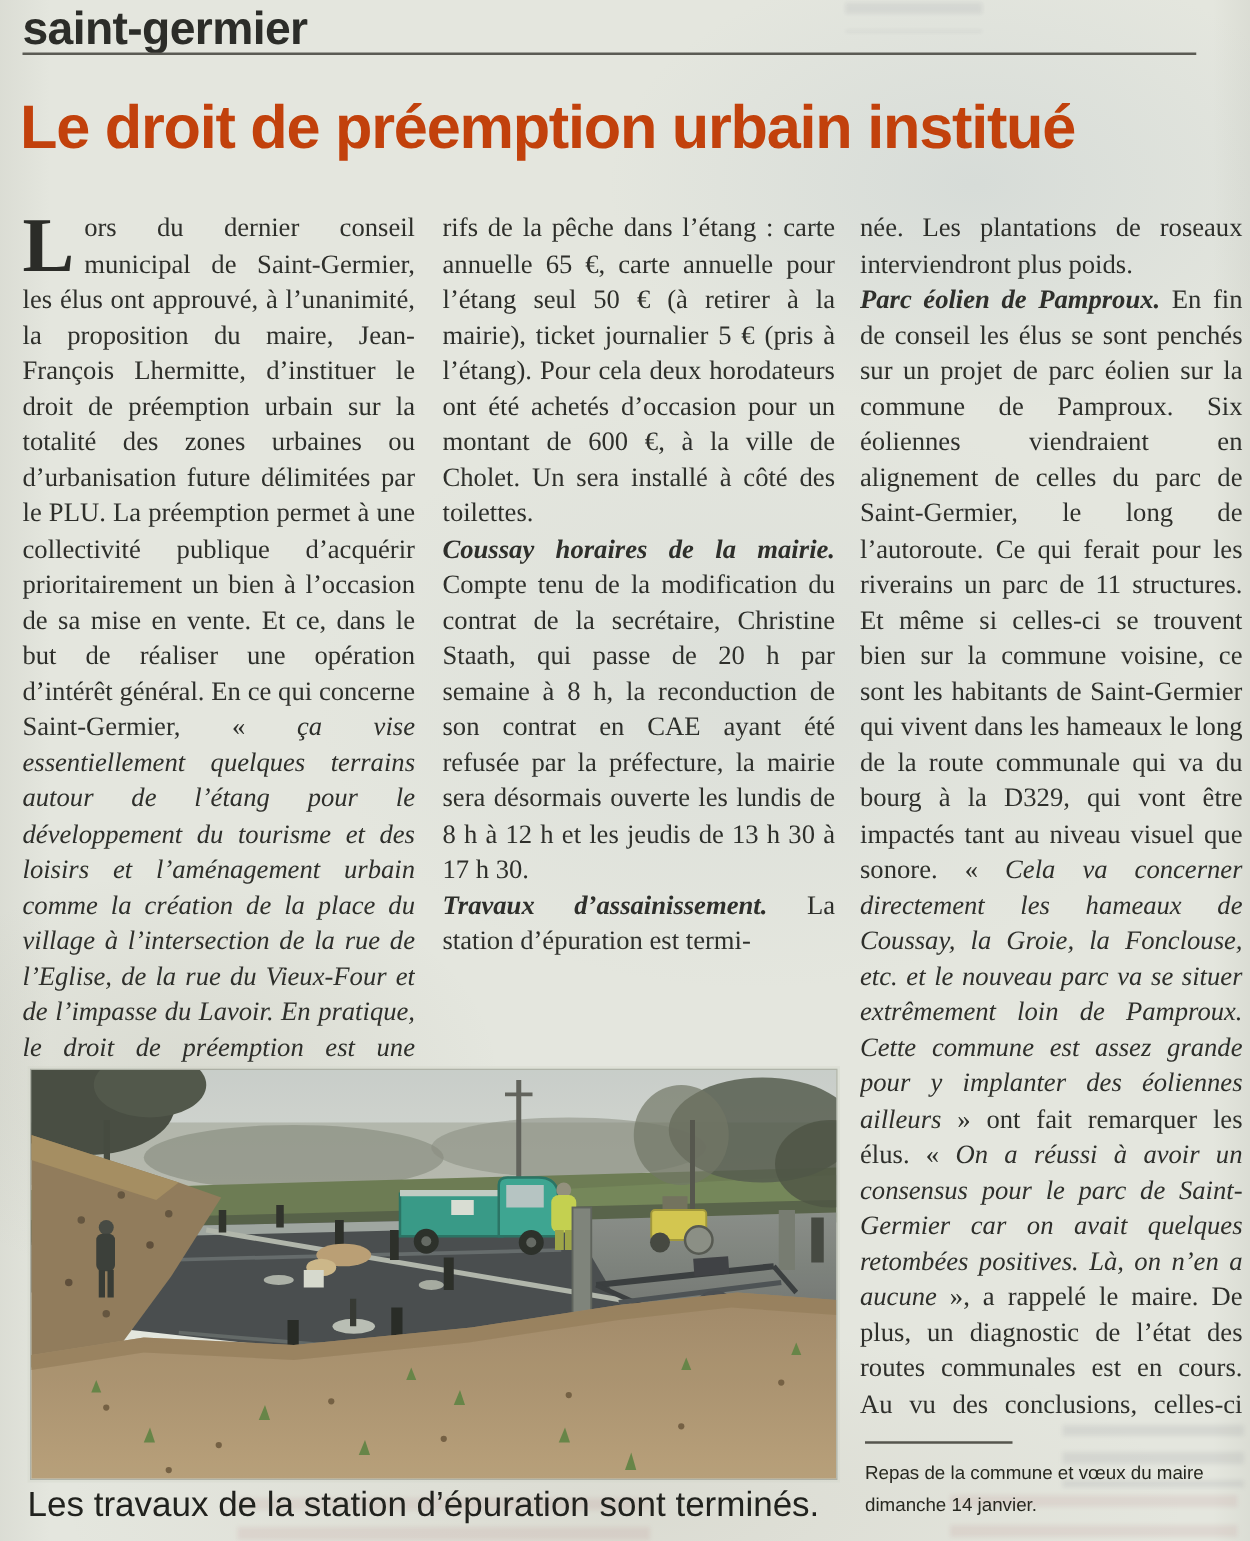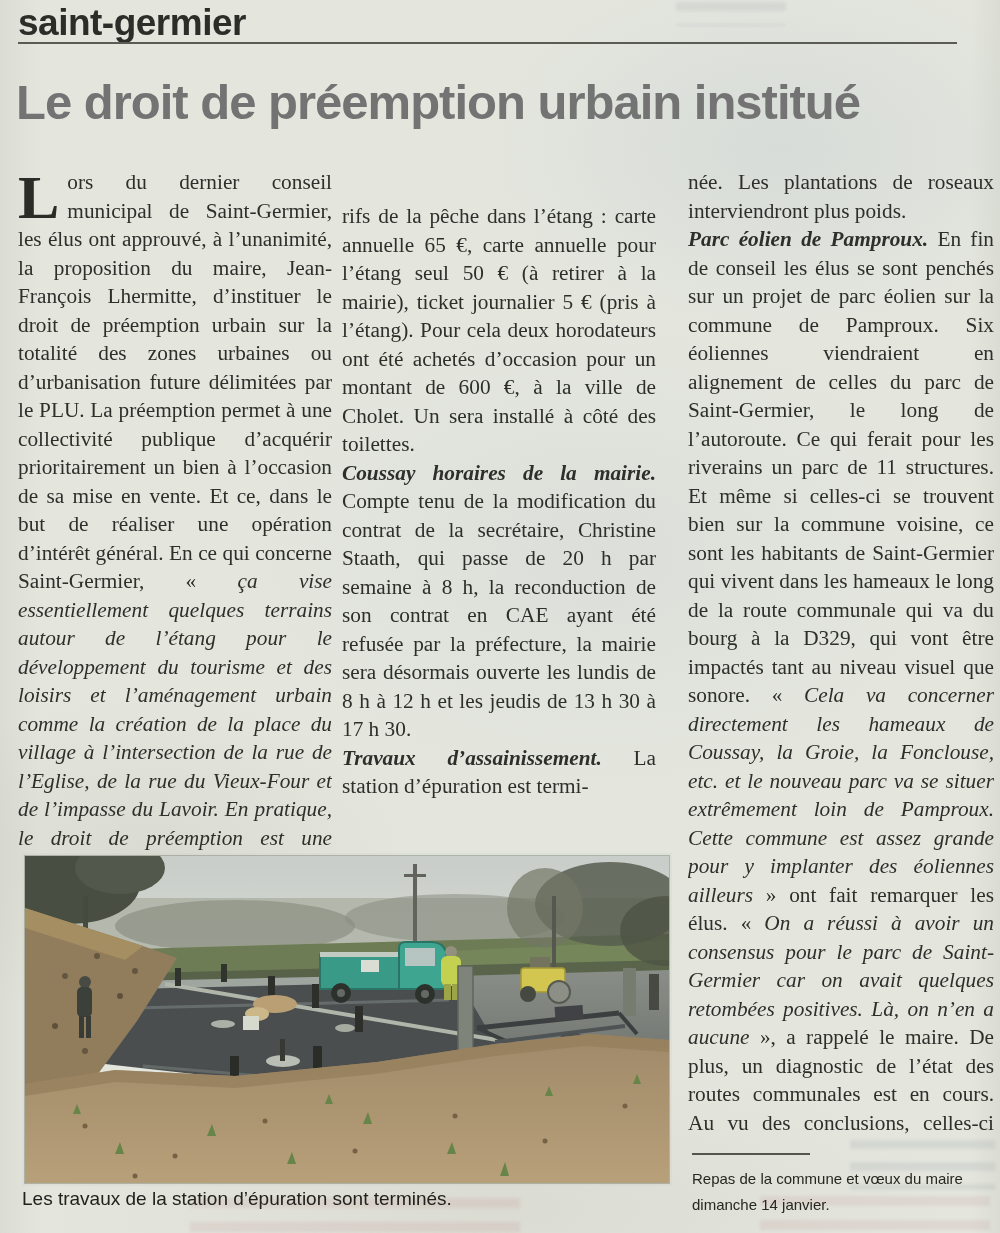--- a/index.html
+++ b/index.html
@@ -20,47 +20,47 @@
   .ghost.pink{background:repeating-linear-gradient(180deg, rgba(170,90,100,.10) 0 10px, rgba(0,0,0,0) 10px 24px);}
   .kicker{
     position:absolute;left:18px;top:2px;
     font-family:"Liberation Sans", sans-serif;font-weight:bold;
     font-size:37px;letter-spacing:-0.5px;color:#2c2d29;
   }
   .kicker-rule{position:absolute;left:18px;top:42px;width:939px;height:2px;background:#5b5b54;}
   .headline{
     position:absolute;left:16px;top:74px;width:980px;margin:0;
     font-family:"Liberation Sans", sans-serif;font-weight:bold;
-    font-size:49px;letter-spacing:-1px;color:#737373;white-space:nowrap;
+    font-size:49px;letter-spacing:-1px;color:#c2410c;white-space:nowrap;
   }
   .col{
     position:absolute;top:168px;
     font-size:21.3px;line-height:28.5px;
     text-align:justify;
   }
   .col p{margin:0;}
   .col1{left:18px;width:314px;height:688px;overflow:hidden;}
-  .col2{left:342px;width:314px;height:688px;overflow:hidden;margin-top:34px;}
+  .col2{left:354px;width:314px;height:688px;overflow:hidden;}
   .col3{left:688px;width:306px;height:975px;overflow:hidden;}
   .dropcap{
     float:left;font-size:62px;line-height:50px;
     padding:4px 8px 0 0;color:#2b2c28;font-weight:600;
   }
   .lead{font-weight:bold;font-style:italic;}
   .it{font-style:italic;}
   .photo{
     position:absolute;left:25px;top:856px;width:644px;height:327px;margin:0;
     outline:1px solid rgba(120,124,112,.45);
     box-shadow:0 0 0 3px rgba(210,212,200,.35);
   }
   .photo svg{display:block;}
   .caption{
     position:absolute;left:22px;top:1188px;width:650px;
     font-family:"Liberation Sans", sans-serif;
-    font-size:19px;color:#21221e;
+    font-size:28px;color:#21221e;
   }
   .footnote-rule{position:absolute;left:692px;top:1153px;width:118px;height:2px;background:#55554e;}
   .footnote{
     position:absolute;left:692px;top:1166px;width:302px;margin:0;
     font-family:"Liberation Sans", sans-serif;
     font-size:15px;line-height:26px;color:#26271f;
   }
 </style>
 </head>
 <body>

